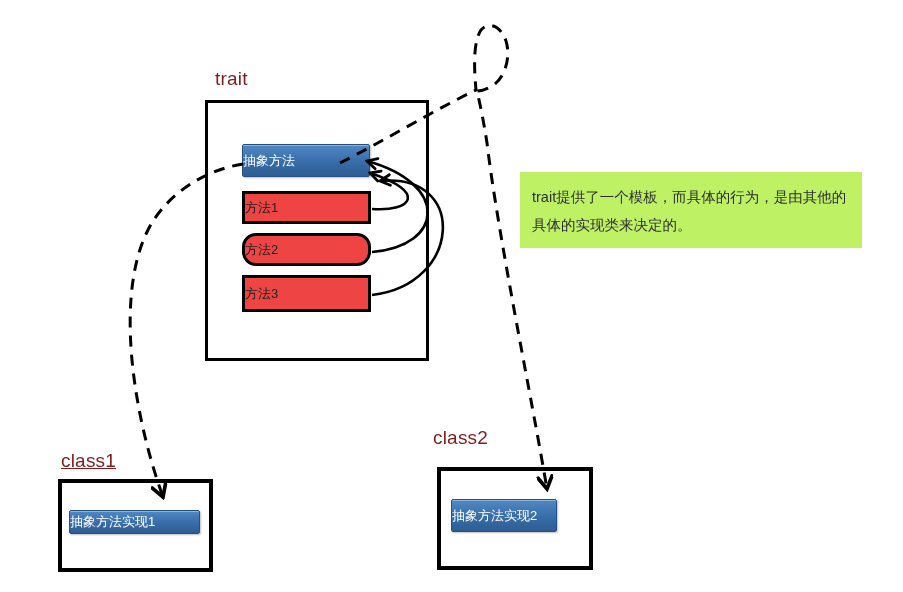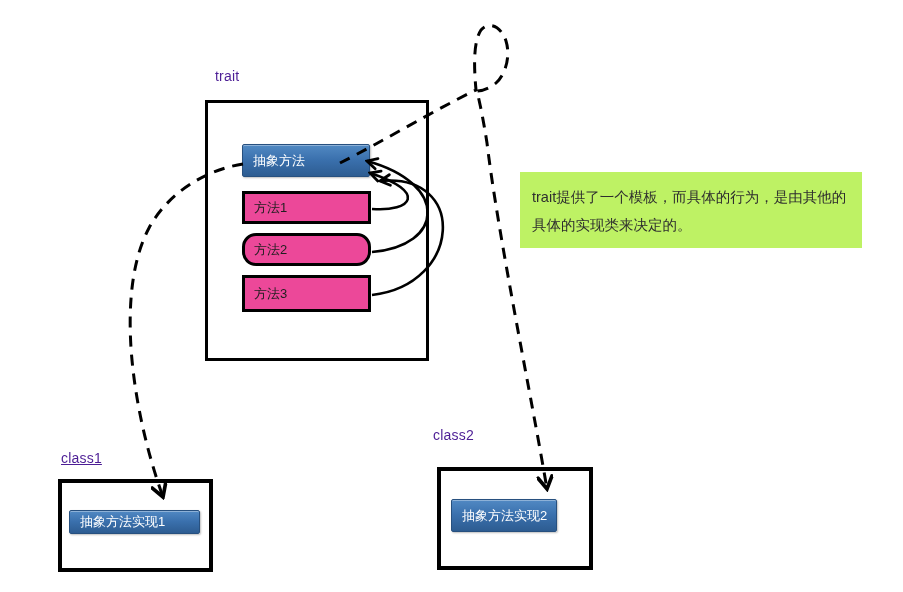--- a/index.html
+++ b/index.html
@@ -2,35 +2,35 @@
 <html><head>
 <meta charset="utf-8">
 <style>
   html,body{margin:0;padding:0;}
   body{
     width:903px;height:592px;position:relative;background:#ffffff;
     font-family:"Liberation Sans",sans-serif;overflow:hidden;
   }
   .abs{position:absolute;}
   .shape-label{
-    font-size:14px;color:#4c1d95;letter-spacing:0.2px;
+    font-size:19px;color:#7f1d1d;letter-spacing:0.2px;
   }
   .frame{
     position:absolute;background:#ffffff;border:3px solid #000000;
     box-sizing:border-box;
   }
   .frame.thick{border-width:4px;}
   .method-box{
-    position:absolute;background:#ec4899;border:3px solid #000000;
+    position:absolute;background:#ef4444;border:3px solid #000000;
     box-sizing:border-box;display:flex;align-items:center;
-    padding-left:9px;font-size:13px;color:#1f1f1f;
+    font-size:13px;color:#1f1f1f;
   }
   .blue-box{
     position:absolute;box-sizing:border-box;display:flex;align-items:center;
-    padding-left:10px;font-size:13px;color:#ffffff;
+    font-size:13px;color:#ffffff;
     background:linear-gradient(180deg,#5189c3 0%,#3a70ad 48%,#2d5c91 100%);
     border:1px solid #27507f;border-radius:2px;
     box-shadow:inset 0 1px 0 rgba(255,255,255,0.35),1px 1px 2px rgba(0,0,0,0.25);
   }
   .note-box{
     position:absolute;background:#bef264;box-sizing:border-box;
     padding:11px 12px 0 12px;font-size:14.5px;line-height:28px;color:#2e2e2e;
   }
   svg.overlay{position:absolute;left:0;top:0;pointer-events:none;}
 </style>

